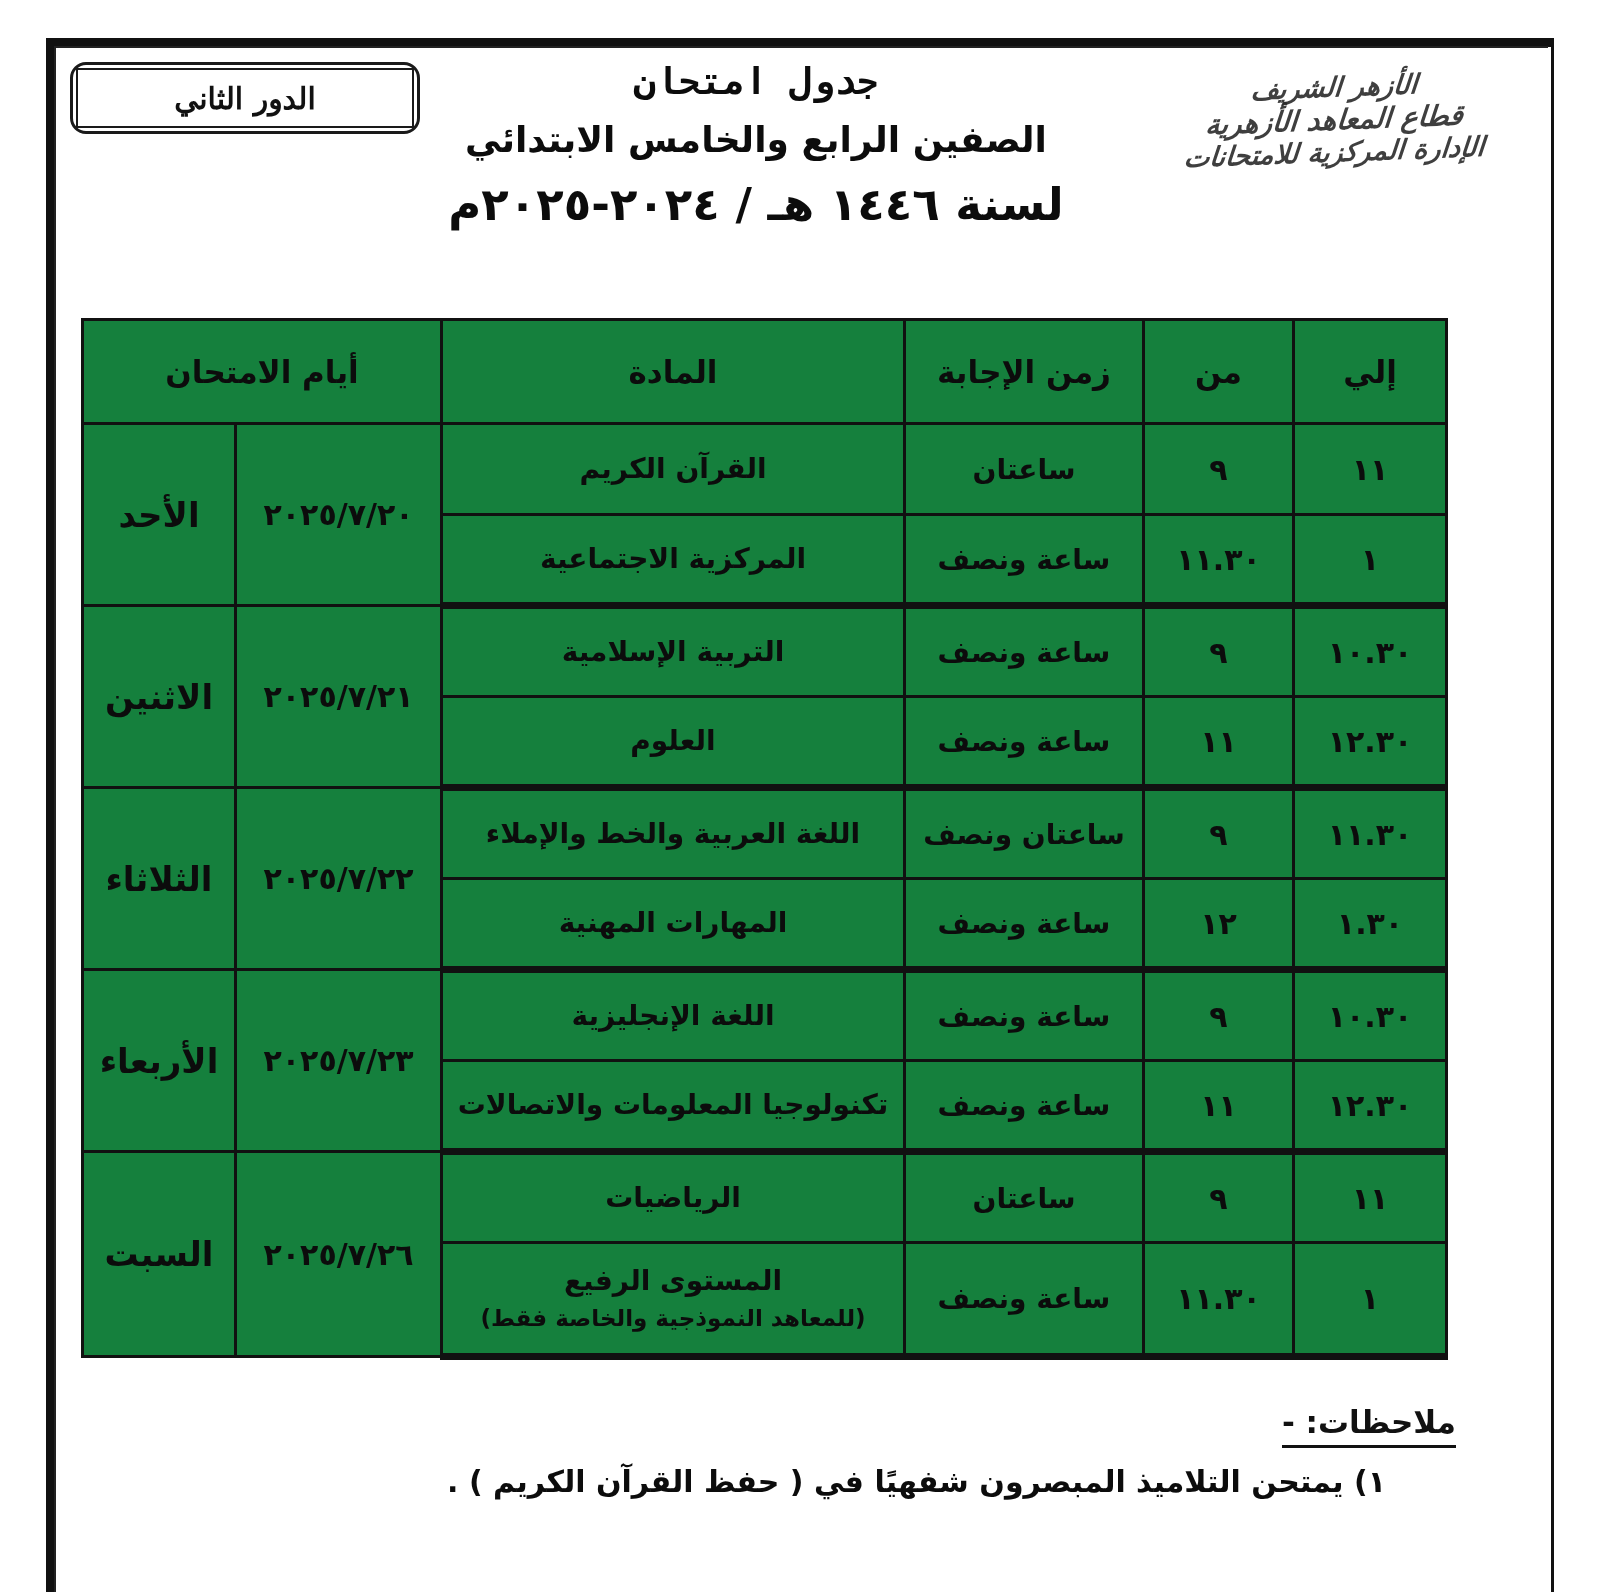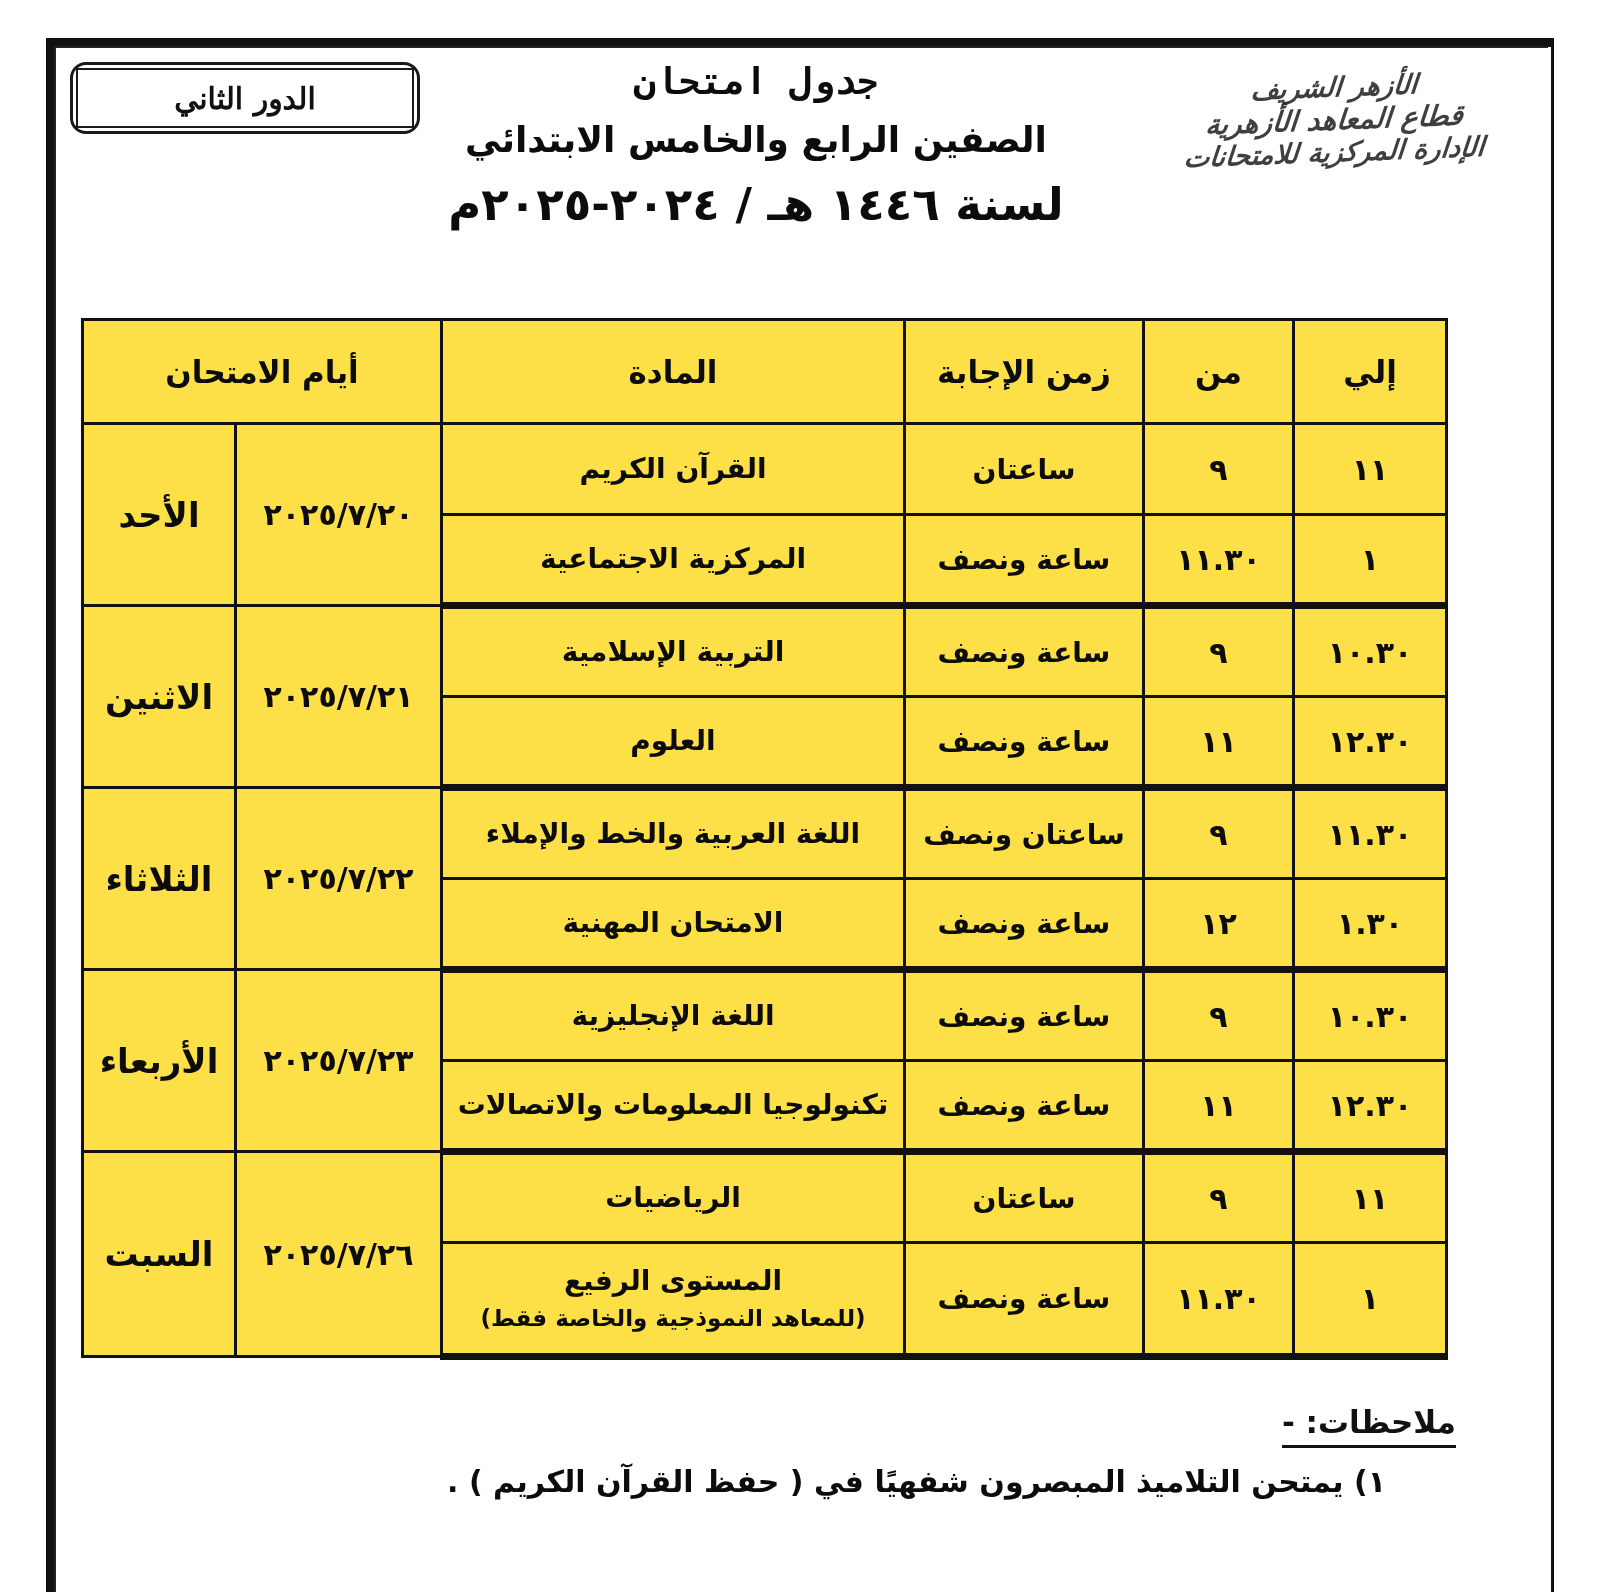--- a/index.html
+++ b/index.html
@@ -115,21 +115,21 @@
     border-collapse: collapse;
     table-layout: fixed;
     background: #fff;
   }
   table.sched th, table.sched td {
     border: 3px solid #111;
     text-align: center;
     vertical-align: middle;
     font-weight: 700;
     color: #0c0c0c;
-    background: #fde047;
+    background: #15803d;
   }
   
   col.c-day   { width: 153px; }
   col.c-date  { width: 206px; }
   col.c-subj  { width: 463px; }
   col.c-dur   { width: 239px; }
   col.c-from  { width: 150px; }
   col.c-to    { width: 153px; }
 
   thead th {
@@ -300,21 +300,21 @@
           <span class="subj-main">اللغة العربية والخط والإملاء</span>
         </td>
         <td class="cell-date" rowspan="2">٢٠٢٥/٧/٢٢</td>
         <td class="cell-day" rowspan="2">الثلاثاء</td>
       </tr>
       <tr class="row-h sub-bot grp-end">
         <td class="cell-to">١.٣٠</td>
         <td class="cell-from">١٢</td>
         <td class="cell-dur">ساعة ونصف</td>
         <td class="cell-subj">
-          <span class="subj-main">الامتحان المهنية</span>
+          <span class="subj-main">المهارات المهنية</span>
         </td>
       </tr>
 
       <tr class="row-h sub-top">
         <td class="cell-to thin">١٠.٣٠</td>
         <td class="cell-from thin">٩</td>
         <td class="cell-dur thin">ساعة ونصف</td>
         <td class="cell-subj thin">
           <span class="subj-main">اللغة الإنجليزية</span>
         </td>

